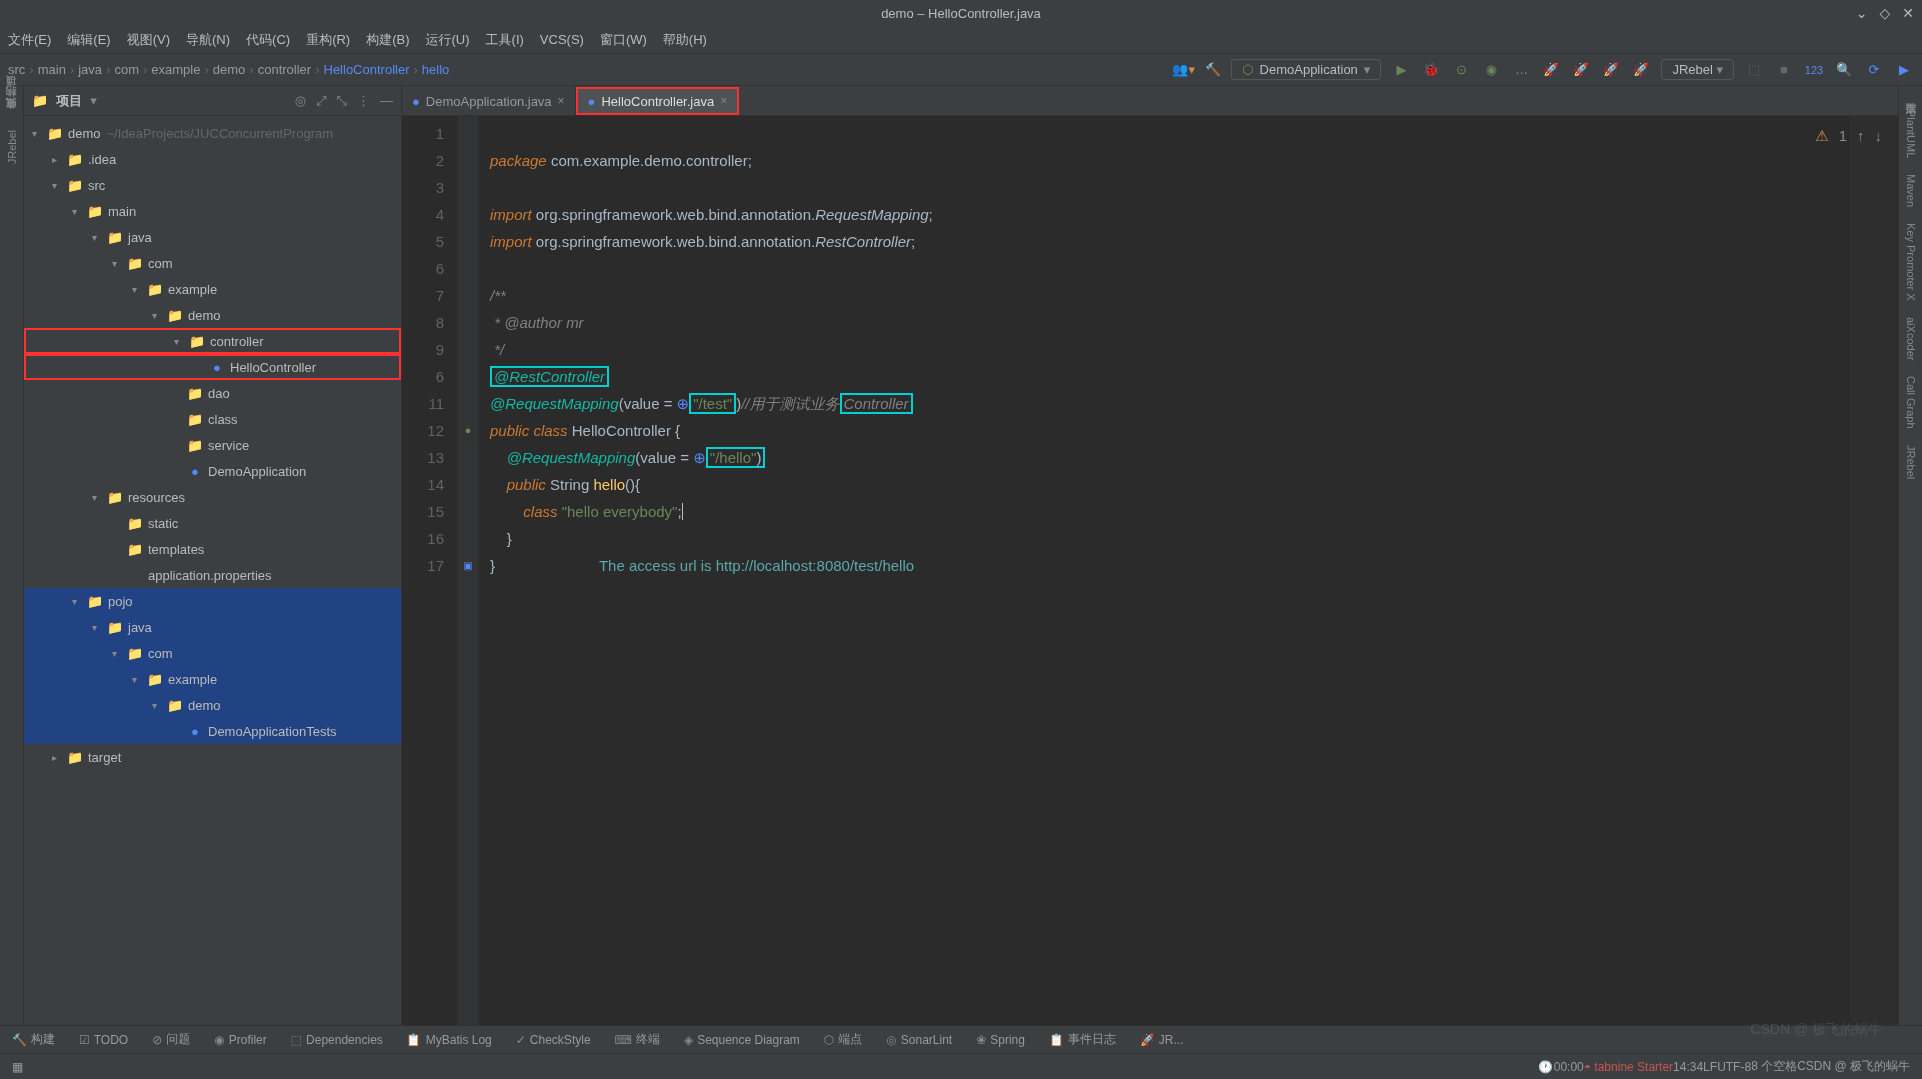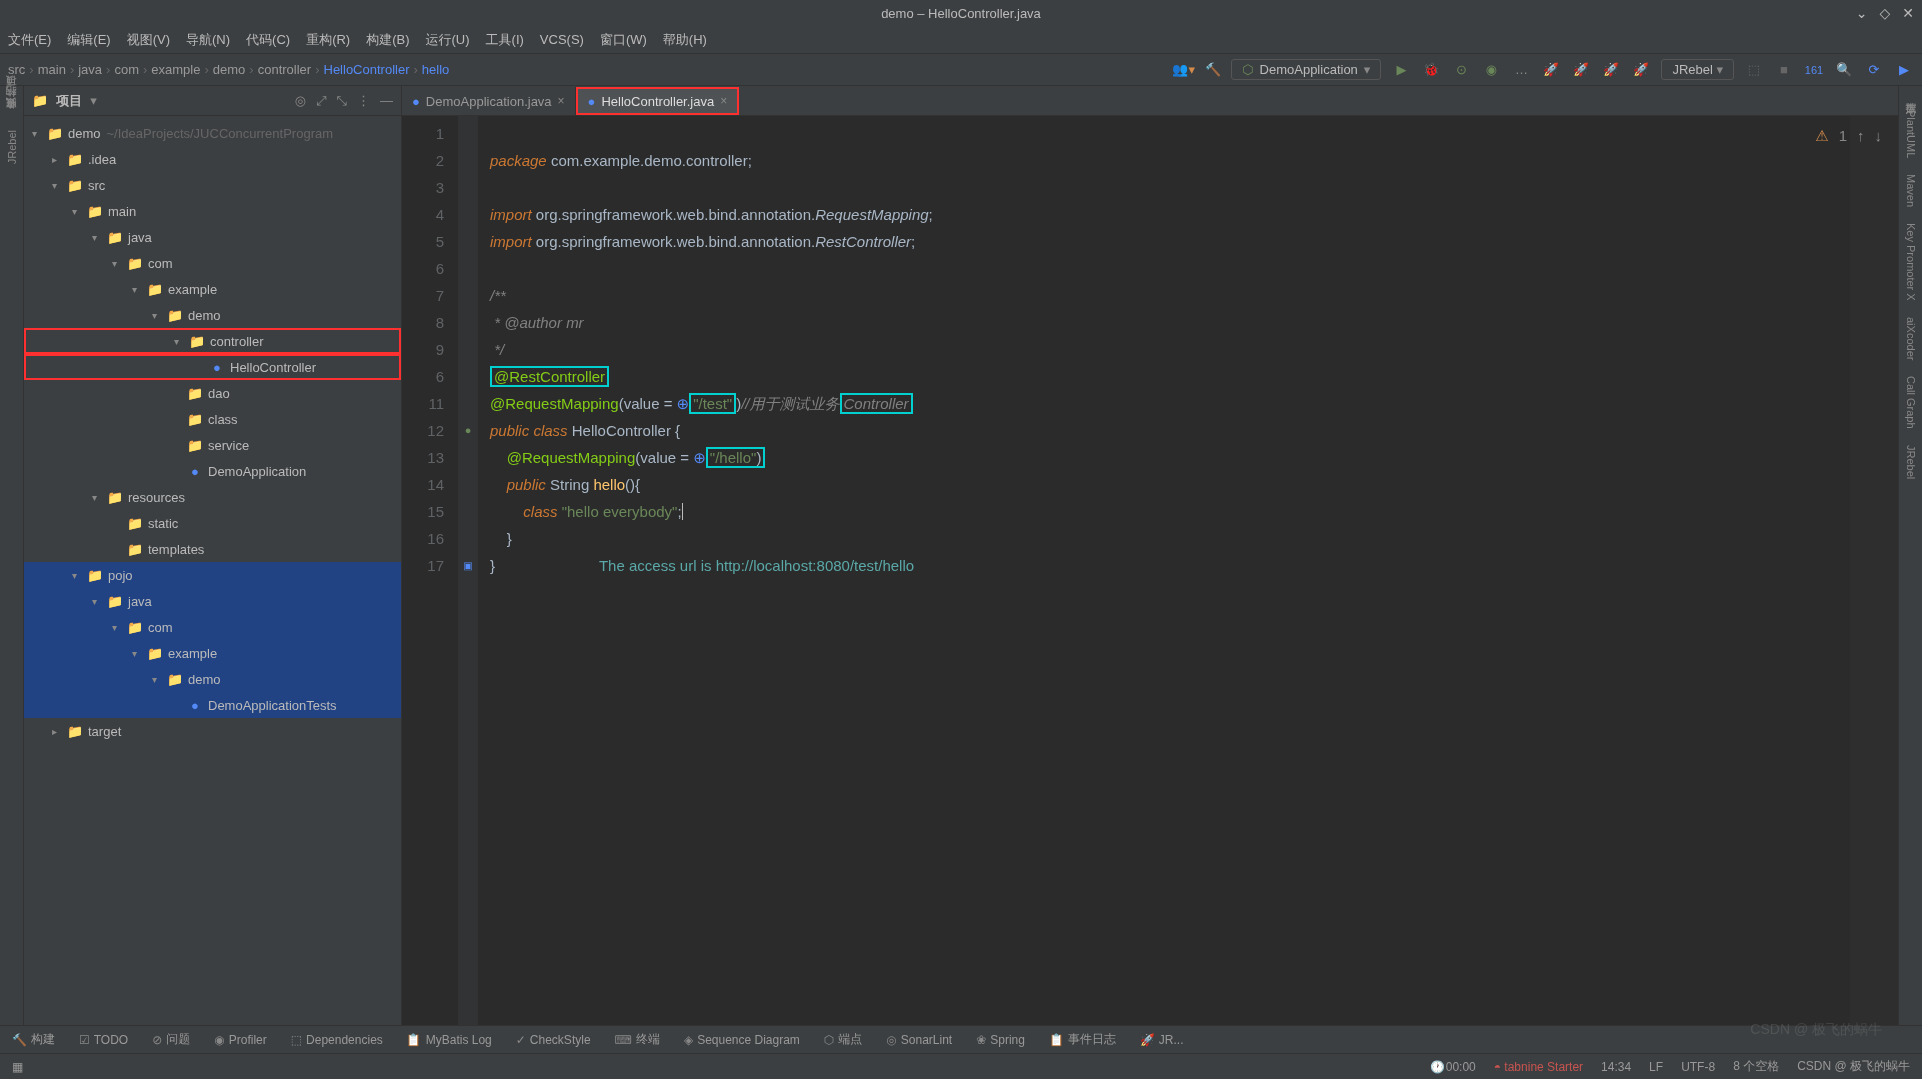--- a/index.html
+++ b/index.html
@@ -34,34 +34,34 @@
 .tab { height: 28px; padding: 0 10px; display: flex; align-items: center; gap: 6px; background: #3c3f41; border-right: 1px solid #323232; cursor: pointer; color: #999; }
 .tab.active { background: #4e5254; color: #ddd; border-bottom: 3px solid #4a88c7; }
 .tab.hl { border: 2px solid #ff3030; }
 .tab .close { color: #888; font-size: 12px; }
 .editor-body { flex: 1; display: flex; position: relative; font-family: "JetBrains Mono", Consolas, monospace; font-size: 15px; line-height: 27px; }
 .gutter { width: 56px; text-align: right; padding: 4px 14px 0 0; color: #606366; user-select: none; background: #2b2b2b; }
 .gutter-icons { width: 20px; padding-top: 4px; background: #313335; }
 .code { flex: 1; padding: 4px 0 0 12px; white-space: pre; color: #a9b7c6; position: relative; }
 .kw { color: #cc7832; font-style: italic; }
 .str { color: #6a8759; }
-.ann { color: #84cc16; }
+.ann { color: #14b8a6; font-style: italic; }
 .cmt { color: #808080; font-style: italic; }
 .cls { color: #a9b7c6; }
 .ident { color: #ffc66d; }
 .hint { color: #5ba8a8; }
 .box-cyan { border: 2px solid #00d0d0; padding: 0 2px; }
 .editor-topright { position: absolute; top: 6px; right: 16px; display: flex; align-items: center; gap: 10px; color: #888; z-index: 2; }
 .minimap { position: absolute; top: 0; right: 0; width: 48px; height: 100%; background: #323232; opacity: .5; }
 .right-rail { width: 24px; background: #3c3f41; border-left: 1px solid #323232; display: flex; flex-direction: column; align-items: center; padding-top: 8px; gap: 16px; }
 .right-rail .vtxt { writing-mode: vertical-rl; font-size: 11px; color: #888; cursor: pointer; }
 .bottom-tools { position: absolute; bottom: 26px; left: 0; right: 0; height: 28px; background: #3c3f41; border-top: 1px solid #323232; display: flex; align-items: center; padding: 0 12px; gap: 24px; color: #999; font-size: 12px; }
 .bottom-tools span { cursor: pointer; display: flex; align-items: center; gap: 4px; }
 .statusbar { position: absolute; bottom: 0; left: 0; right: 0; height: 26px; background: #3c3f41; border-top: 1px solid #323232; display: flex; align-items: center; padding: 0 12px; color: #999; font-size: 12px; }
-.statusbar .right { margin-left: auto; display: flex; gap: 18px; align-items: center; }
+.statusbar .right { margin-left: auto; display: flex; align-items: center; }
 .jrebel-box { background: #3c3f41; border: 1px solid #555; border-radius: 3px; padding: 2px 10px; cursor: pointer; }
 .test-bg { background: #214283 !important; }
 .watermark { position: absolute; right: 40px; bottom: 40px; color: rgba(200,200,200,.15); font-size: 14px; pointer-events: none; }
 </style>
 </head>
 <body>
 
 <div class="titlebar">
   <span>demo – HelloController.java</span>
   <div class="win-btns">
@@ -119,21 +119,21 @@
     <span class="icon-btn" style="color:#6a8759">⊙</span>
     <span class="icon-btn" style="color:#6a8759">◉</span>
     <span class="icon-btn" style="color:#888">…</span>
     <span class="icon-btn" style="color:#d28b4b">🚀</span>
     <span class="icon-btn" style="color:#d28b4b">🚀</span>
     <span class="icon-btn" style="color:#6a8759">🚀</span>
     <span class="icon-btn" style="color:#6a8759">🚀</span>
     <div class="jrebel-box"><span>JRebel</span> <span style="color:#888">▾</span></div>
     <span class="icon-btn" style="color:#666">⬚</span>
     <span class="icon-btn" style="color:#666">■</span>
-    <span class="icon-btn" style="color:#548af7;font-size:11px">161</span>
+    <span class="icon-btn" style="color:#548af7;font-size:11px">123</span>
     <span class="icon-btn">🔍</span>
     <span class="icon-btn" style="color:#548af7">⟳</span>
     <span class="icon-btn" style="color:#548af7">▶</span>
   </div>
 </div>
 
 <div class="content">
   <div class="left-rail" id="left-rail">
       <span class="vtxt">项目</span>
       <span class="vtxt">结构</span>
@@ -233,20 +233,25 @@
         </div>
         <div class="tree-row" style="padding-left: 88px;">
           <span class="arrow"></span>
           <span class="ticon" style="color:#548af7">📁</span>
           <span class="label">static</span>
         </div>
         <div class="tree-row" style="padding-left: 88px;">
           <span class="arrow"></span>
           <span class="ticon" style="color:#d28b4b">📁</span>
           <span class="label">templates</span>
+        </div>
+        <div class="tree-row" style="padding-left: 88px;">
+          <span class="arrow"></span>
+          <span class="ticon" style="color:#999"></span>
+          <span class="label">application.properties</span>
         </div>
         <div class="tree-row test-bg" style="padding-left: 48px;">
           <span class="arrow">▾</span>
           <span class="ticon" style="color:#6a8759">📁</span>
           <span class="label">pojo</span>
         </div>
         <div class="tree-row test-bg" style="padding-left: 68px;">
           <span class="arrow">▾</span>
           <span class="ticon" style="color:#9876aa">📁</span>
           <span class="label">java</span>

